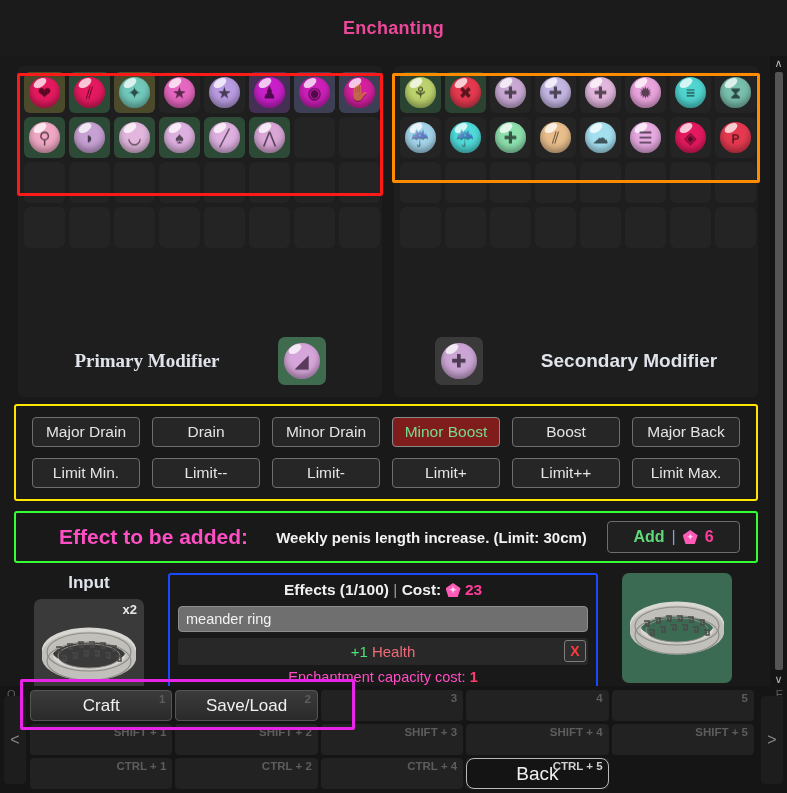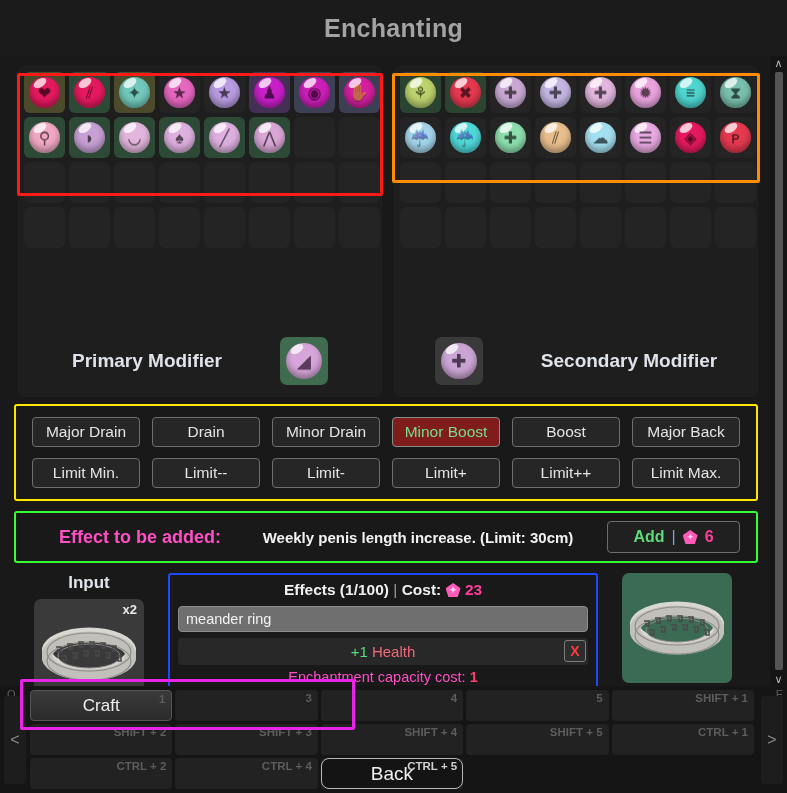--- a/index.html
+++ b/index.html
@@ -12,21 +12,21 @@
   }
   #root { position: relative; width: 787px; height: 793px; }
 
   
   .title-bar {
     position: absolute; left: 0; top: 0; width: 787px; height: 56px;
     background: #1b1b1b;
     display: flex; align-items: center; justify-content: center;
   }
   .title-text {
-    font-size: 25px; font-weight: bold; color: #a3a3a3;
+    font-size: 18px; font-weight: bold; color: #ec4899;
     letter-spacing: .3px;
   }
 
   
   .body-area {
     position: absolute; left: 0; top: 56px; width: 770px; height: 630px;
     background: #191919;
   }
 
   
@@ -69,21 +69,21 @@
     display:flex; align-items:center; justify-content:center;
     font-size:16px; line-height:1; z-index:2;
     text-shadow: 0 1px 0 rgba(0,0,0,.3);
   }
 
   
   .mod-row {
     position: absolute; left: 0; bottom: 0; width: 100%; height: 72px;
     display: flex; align-items: center;
   }
-  #panel-left .mod-row  { justify-content: center; gap: 58px; }
+  #panel-left .mod-row  { justify-content: center; gap: 58px; font-family: Liberation Serif, serif; }
   #panel-right .mod-row { justify-content: center; gap: 58px; }
   .mod-label { font-size: 19px; font-weight: bold; color: #dfe3ea; }
   .mod-slot {
     width: 48px; height: 48px; border-radius: 7px;
     display: flex; align-items: center; justify-content: center;
   }
   .mod-slot.g { background: #3f6b4f; }
   .mod-slot.d { background: #3a3a3a; }
   .mod-slot .orb { width: 36px; height: 36px; }
   .mod-slot .orb .gl { font-size: 18px; }
@@ -109,21 +109,21 @@
 
   
   .effect-box {
     position: absolute; left: 14px; top: 455px;
     width: 744px; height: 52px;
     border: 2px solid #33ff33; border-radius: 3px;
     background: #191919;
     display: flex; align-items: center;
   }
   .effect-label {
-    color: #ff4fc4; font-weight: bold; font-size: 18px;
+    color: #ff4fc4; font-weight: bold; font-size: 21px;
     margin-left: 43px; white-space: nowrap;
   }
   .effect-desc {
     color: #f2f2f2; font-weight: bold; font-size: 15px;
     flex: 1; text-align: center; margin-left: 22px; margin-right: 14px;
     white-space: nowrap;
   }
   .add-btn {
     width: 133px; height: 32px; margin-right: 16px;
     background: #202020; border: 1px solid #6d6d6d; border-radius: 4px;
@@ -616,20 +616,26 @@
     <div class="hb-arrow" id="hb-left">&lt;</div>
     <div class="hb-arrow" id="hb-right">&gt;</div>
     <div class="hb-grid" id="hb-grid">
         <div class="hb-cell">
           <div class="hb-btn">
             <span>Craft</span>
             <span class="hb-key">1</span>
           </div>
         </div>
         <div class="hb-cell">
+          <div class="hb-btn">
+            <span>Save/Load</span>
+            <span class="hb-key">2</span>
+          </div>
+        </div>
+        <div class="hb-cell">
           <span class="hb-key">3</span>
         </div>
         <div class="hb-cell">
           <span class="hb-key">4</span>
         </div>
         <div class="hb-cell">
           <span class="hb-key">5</span>
         </div>
         <div class="hb-cell">
           <span class="hb-key">SHIFT + 1</span>

